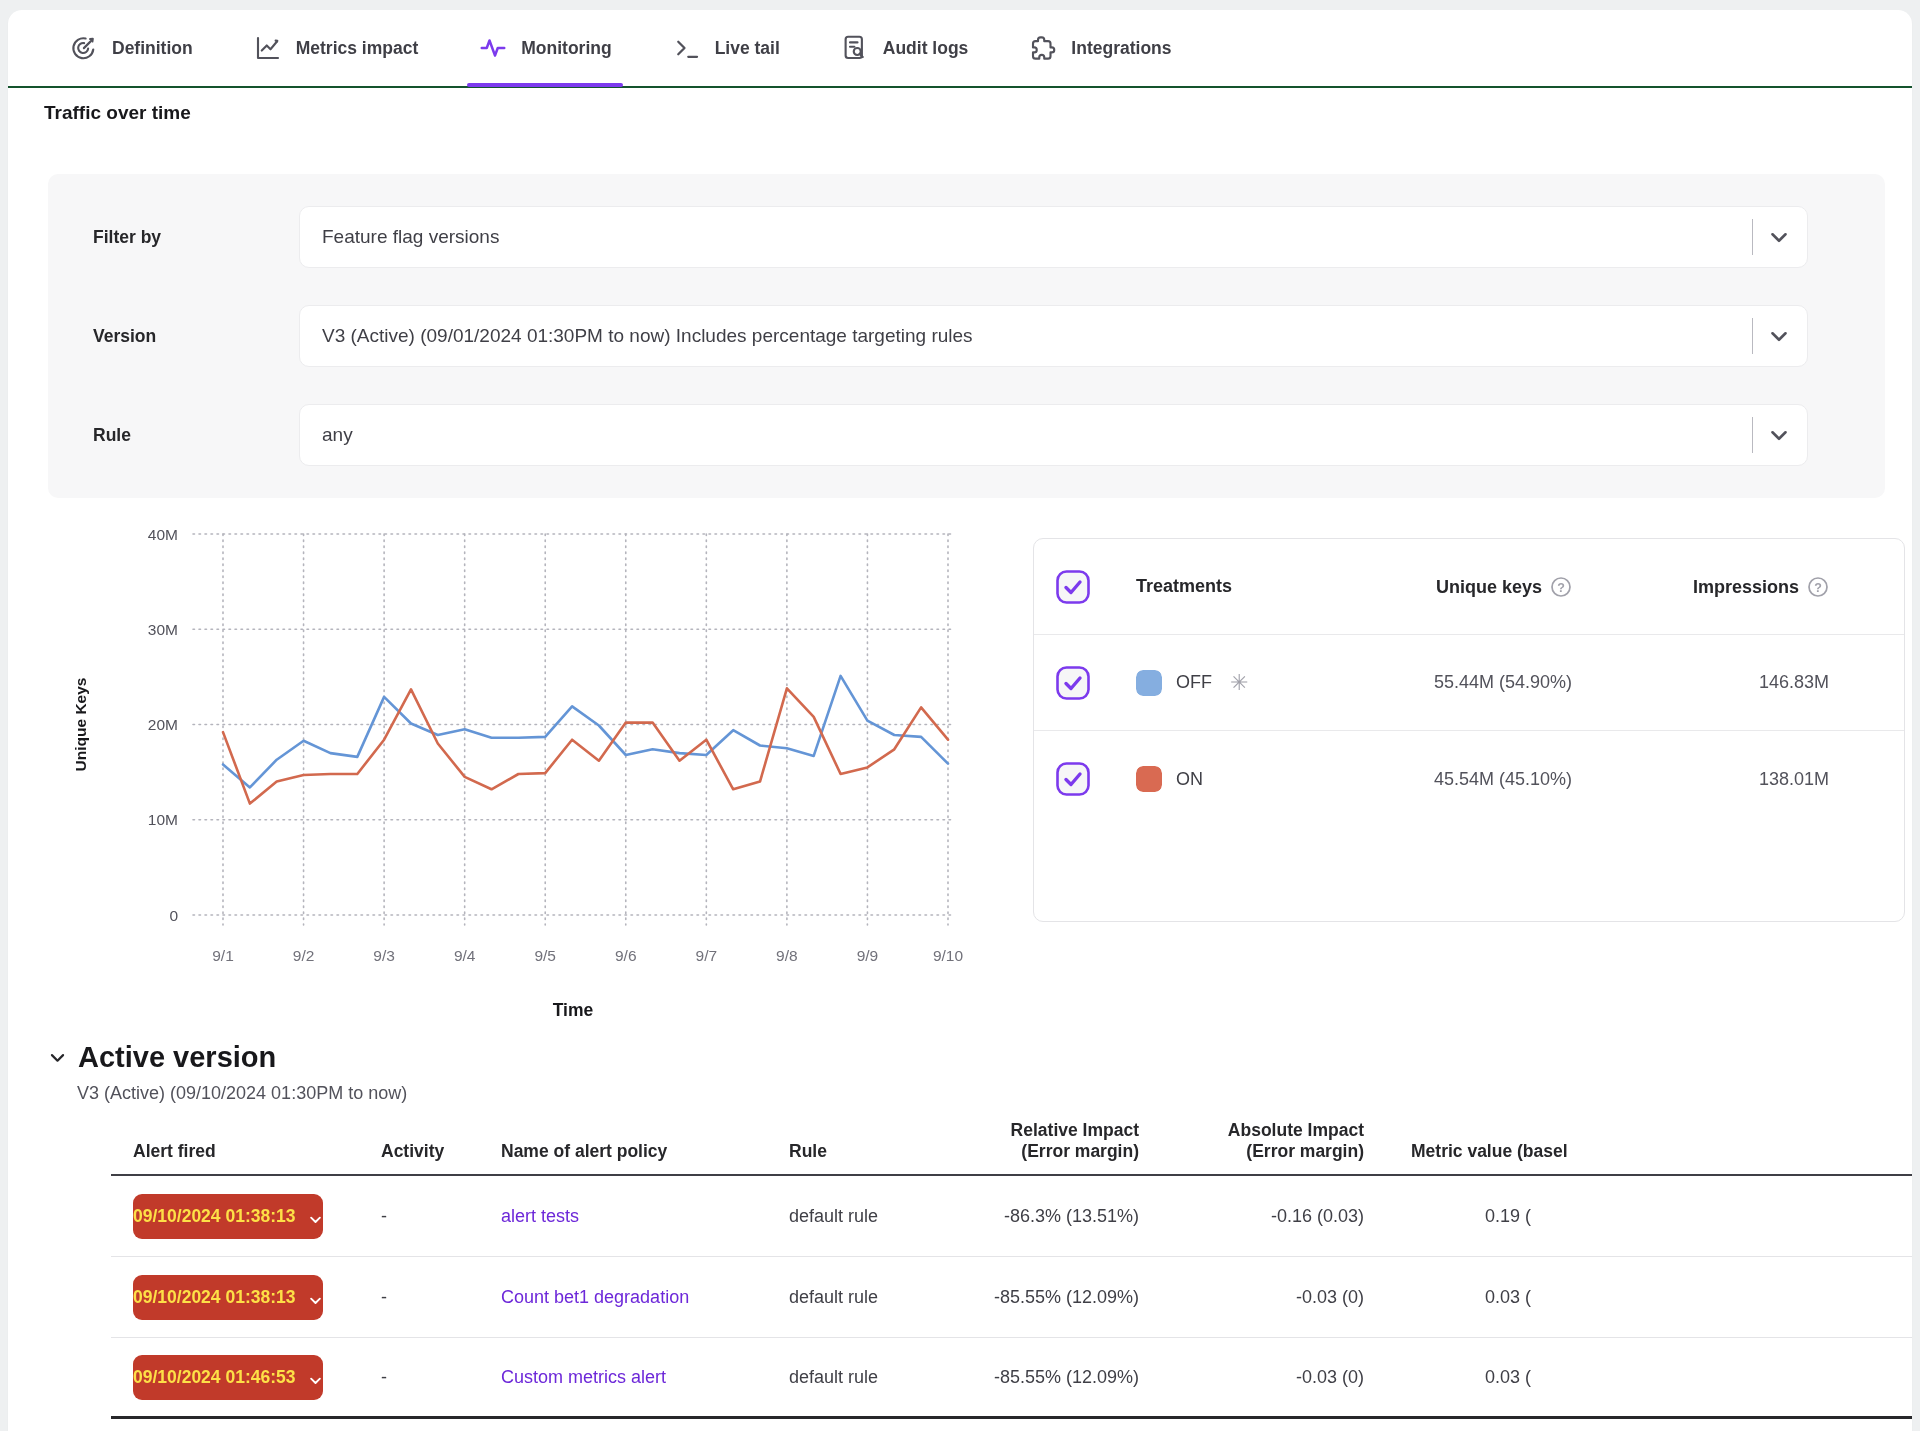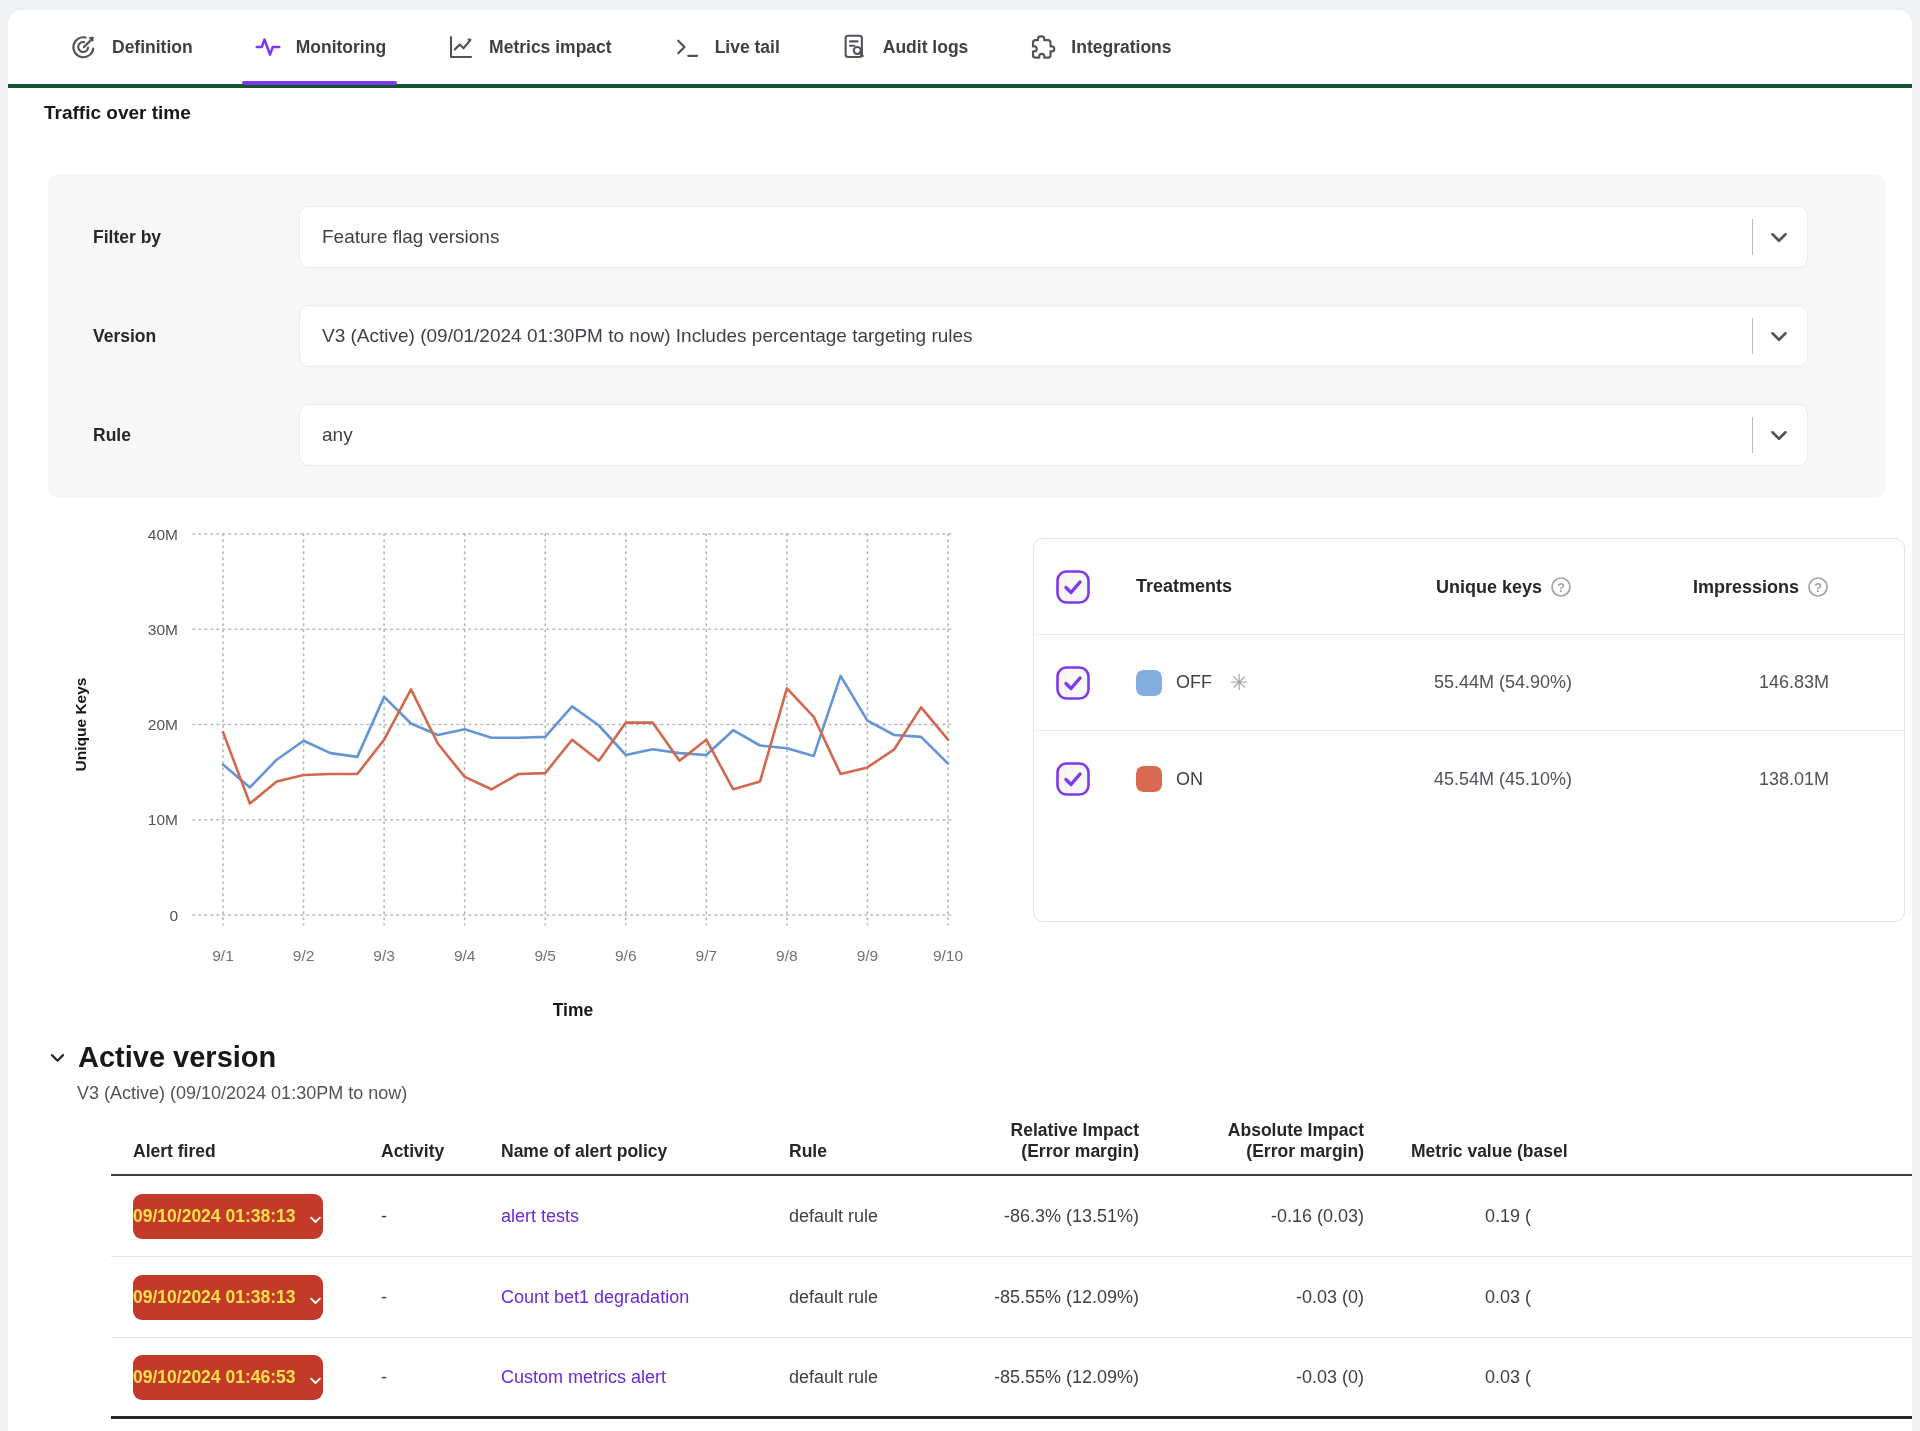--- a/index.html
+++ b/index.html
@@ -15,21 +15,21 @@
     background:#ffffff;
     border-radius:14px 14px 0 0;
     box-shadow:0 1px 2px rgba(0,0,0,0.04);
     height:1421px;
     overflow:hidden;
   }
   
   .tabbar {
     display:flex; align-items:stretch;
     height:78px; padding-left:56px; gap:50px;
-    border-bottom:4px solid #14532d;
+    border-bottom:2px solid #14532d;
   }
   .tab {
     display:flex; align-items:center; gap:13px;
     font-size:17.5px; font-weight:bold; color:#3f3f46;
     position:relative; padding:0 5px; cursor:pointer; white-space:nowrap;
   }
   .tab .ticon { width:30px; height:30px; color:#52525b; display:block; }
   .tab.active .ticon { color:#7c3aed; }
   .tab.active::after {
     content:""; position:absolute; left:-6px; right:-6px; bottom:-1px;
@@ -116,33 +116,33 @@
   <nav class="tabbar">
     <div class="tab">
       <svg class="ticon" viewBox="0 0 24 24" fill="none" stroke="currentColor" stroke-width="1.7" stroke-linecap="round" stroke-linejoin="round">
         <path d="M19.4 13.2a8 8 0 1 1-6.1-8.8"></path>
         <path d="M15.3 12.5a4 4 0 1 1-3.2-4.4"></path>
         <path d="M11.9 12.1l5-5"></path>
         <path d="M16.9 4.9l2.1-.3-.3 2.2-1.8-1.9z" fill="currentColor"></path>
       </svg>
       <span>Definition</span>
     </div>
-    <div class="tab active">
-      <svg class="ticon" viewBox="0 0 24 24" fill="none" stroke="currentColor" stroke-width="2" stroke-linecap="round" stroke-linejoin="round">
-        <path d="M3 12h4l2.2-6 4.4 12 2.2-6H21"></path>
-      </svg>
-      <span>Monitoring</span>
-    </div>
     <div class="tab">
       <svg class="ticon" viewBox="0 0 24 24" fill="none" stroke="currentColor" stroke-width="1.7" stroke-linecap="round" stroke-linejoin="round">
         <path d="M4 4v16h16"></path>
         <path d="M7 14l4-4 3 3 5-6"></path>
         <path d="M19 7l.5-.7-1.4-.2"></path>
       </svg>
       <span>Metrics impact</span>
+    </div>
+    <div class="tab active">
+      <svg class="ticon" viewBox="0 0 24 24" fill="none" stroke="currentColor" stroke-width="2" stroke-linecap="round" stroke-linejoin="round">
+        <path d="M3 12h4l2.2-6 4.4 12 2.2-6H21"></path>
+      </svg>
+      <span>Monitoring</span>
     </div>
     <div class="tab">
       <svg class="ticon" viewBox="0 0 24 24" fill="none" stroke="currentColor" stroke-width="1.8" stroke-linecap="round" stroke-linejoin="round">
         <path d="M5 7l5 5-5 5"></path>
         <path d="M13 19h7"></path>
       </svg>
       <span>Live tail</span>
     </div>
     <div class="tab">
       <svg class="ticon" viewBox="0 0 24 24" fill="none" stroke="currentColor" stroke-width="1.7" stroke-linecap="round" stroke-linejoin="round">

